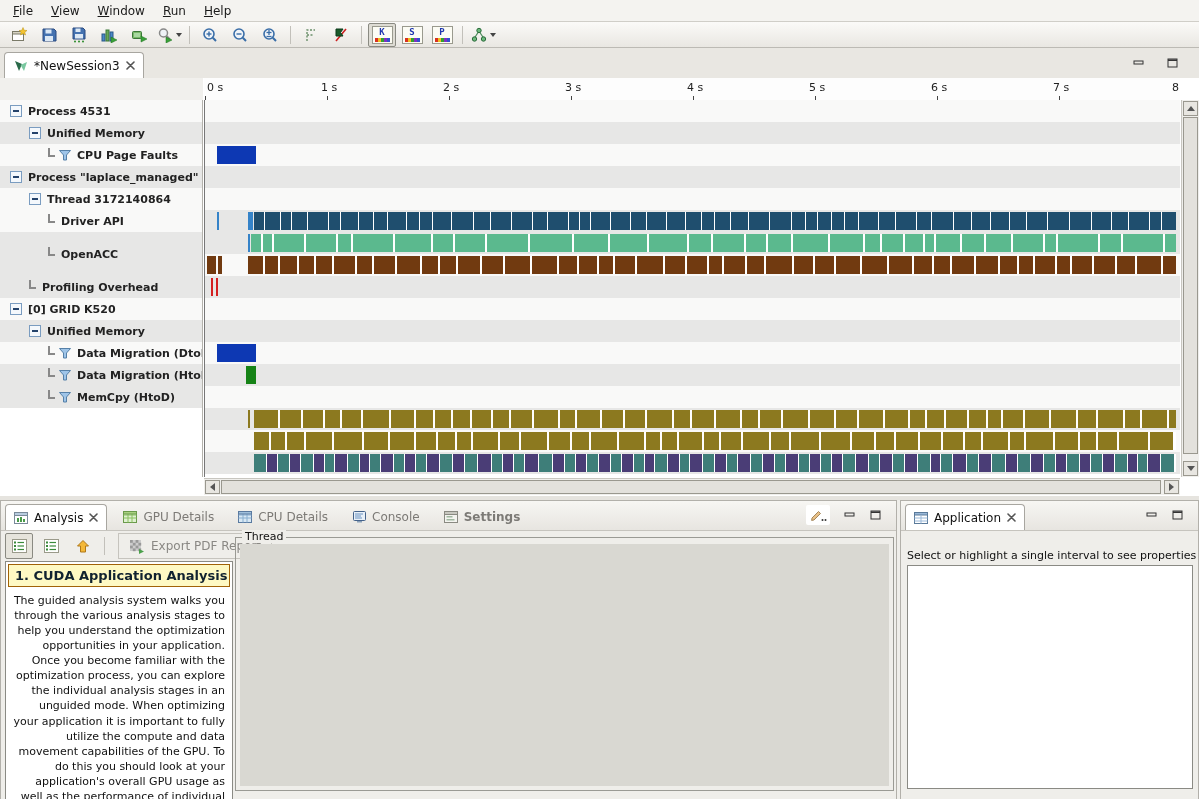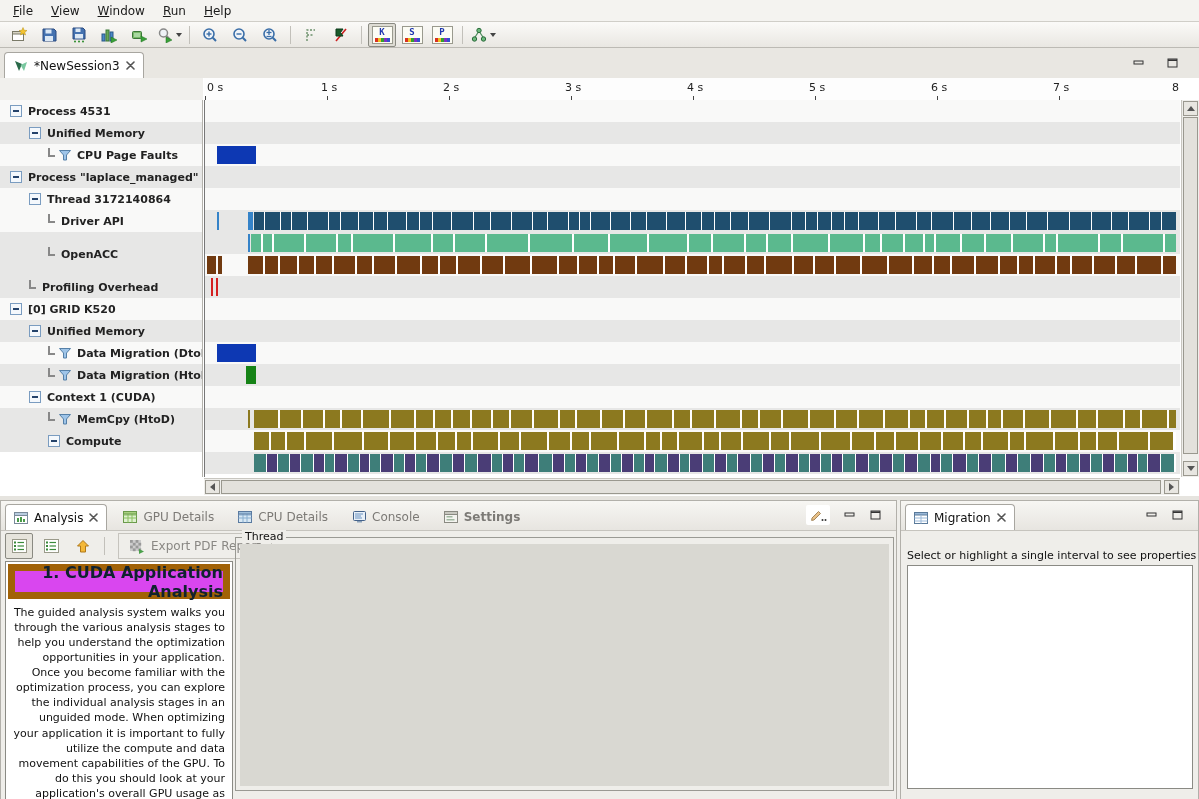--- a/index.html
+++ b/index.html
@@ -65,21 +65,21 @@
   .ptab .tab-icon{margin-right:5px;display:flex;}
   .tab-close{margin-left:6px;display:flex;}
   .pencilbtn{position:absolute;top:4px;width:24px;height:20px;background:#fff;border-radius:2px;display:flex;align-items:center;justify-content:center;}
   
   #an-toolbar{position:absolute;left:2px;top:31px;height:28px;display:flex;align-items:center;}
   .anbtn{width:26px;height:24px;display:flex;align-items:center;justify-content:center;border:1px solid transparent;border-radius:2px;margin:0 2px;}
   .anbtn.pressed{border-color:#8a8a82;background:#e6e4dc;}
   #export-btn{display:flex;align-items:center;height:24px;padding:0 10px;margin-left:8px;border:1px solid #c6c4be;background:#efeeea;color:#8a8884;font-size:12px;}
   #export-btn svg{margin-right:6px;}
   #an-col{position:absolute;left:4px;top:60px;width:228px;bottom:0;background:#fff;border:1px solid #8a8a84;box-sizing:border-box;overflow:hidden;}
-  #an-header{margin:2px;height:21px;background:#d946ef;border:7px solid #a16207;display:flex;align-items:center;padding-left:6px;font-size:16px;font-weight:bold;color:#10222f;}
+  #an-header{margin:2px;height:21px;background:#fef9c3;border:1px solid #a16207;display:flex;align-items:center;padding-left:6px;font-size:13px;font-weight:bold;color:#10222f;}
   #an-body{padding:4px 7px;font-size:11px;line-height:1.37;color:#111;}
   #results{position:absolute;left:234px;top:36px;width:657px;height:252px;border:1px solid #9a9a94;}
   #results-label{position:absolute;left:6px;top:-8px;background:#efeeea;padding:0 3px;font-size:11px;color:#111;}
   #results-body{position:absolute;left:4px;right:4px;top:6px;bottom:4px;background:#d9d8d2;}
   
   #props-hint{position:absolute;left:6px;top:48px;font-size:11px;color:#111;}
   #props-box{position:absolute;left:6px;top:64px;width:286px;height:224px;background:#fff;border:1px solid #8a8a84;box-sizing:border-box;}
 </style>
 </head>
 <body>
@@ -362,43 +362,29 @@
         <div class="lrow bg-gray" style="height: 22px;">
           <span style="width: 48px; flex: 0 0 auto;"></span>
           <span class="elbow"></span>
           <span class="funnel">
             <svg width="12" height="11">
               <path d="M0.5 0.5 H11.5 L7.5 5 V10 H4.5 V5 Z" fill="#9ec4e8" stroke="#5580a8"></path>
             </svg>
           </span>
           <span class="lbl" style="margin-left: 6px;">Data Migration (HtoD)</span>
         </div>
-        <div class="lrow bg-light" style="height: 22px;">
-          <span style="width: 29px; flex: 0 0 auto;"></span>
-          <span class="minusbox">
-            <i></i>
-          </span>
-          <span class="lbl" style="margin-left: 6px;">Context 1 (CUDA)</span>
-        </div>
         <div class="lrow bg-gray" style="height: 22px;">
           <span style="width: 48px; flex: 0 0 auto;"></span>
           <span class="elbow"></span>
           <span class="funnel">
             <svg width="12" height="11">
               <path d="M0.5 0.5 H11.5 L7.5 5 V10 H4.5 V5 Z" fill="#9ec4e8" stroke="#5580a8"></path>
             </svg>
           </span>
           <span class="lbl" style="margin-left: 6px;">MemCpy (HtoD)</span>
-        </div>
-        <div class="lrow bg-gray" style="height: 22px;">
-          <span style="width: 48px; flex: 0 0 auto;"></span>
-          <span class="minusbox">
-            <i></i>
-          </span>
-          <span class="lbl" style="margin-left: 6px;">Compute</span>
         </div>
       </div>
     <div id="tl-chart">
         <div class="brow bg-light" style="height: 22px;"></div>
         <div class="brow bg-gray" style="height: 22px;"></div>
         <div class="brow bg-light" style="height: 22px;">
           <div class="bar" style="left: 12px; width: 39px; background: rgb(13, 56, 179);"></div>
         </div>
         <div class="brow bg-gray" style="height: 22px;"></div>
         <div class="brow bg-light" style="height: 22px;"></div>
@@ -935,21 +921,21 @@
             <svg width="15" height="14">
               <rect x="0.5" y="1.5" width="13" height="11" fill="#fff" stroke="#5a7a9a"></rect>
               <rect x="0.5" y="1.5" width="13" height="2.5" fill="#9ab8d8" stroke="#5a7a9a"></rect>
               <g stroke="#9ab8d8">
                 <line x1="0.5" y1="7" x2="13.5" y2="7"></line>
                 <line x1="0.5" y1="10" x2="13.5" y2="10"></line>
                 <line x1="7" y1="4" x2="7" y2="12.5"></line>
               </g>
             </svg>
           </span>
-          <span>Migration</span>
+          <span>Application</span>
           <span class="tab-close">
             <svg width="9" height="9">
               <path d="M1 1 L8 8 M8 1 L1 8" stroke="#555" stroke-width="1.6" stroke-linecap="round"></path>
             </svg>
           </span>
         </div>
       </div>
     <div id="props-hint">Select or highlight a single interval to see properties</div>
     <div id="props-box"></div>
   </div>

